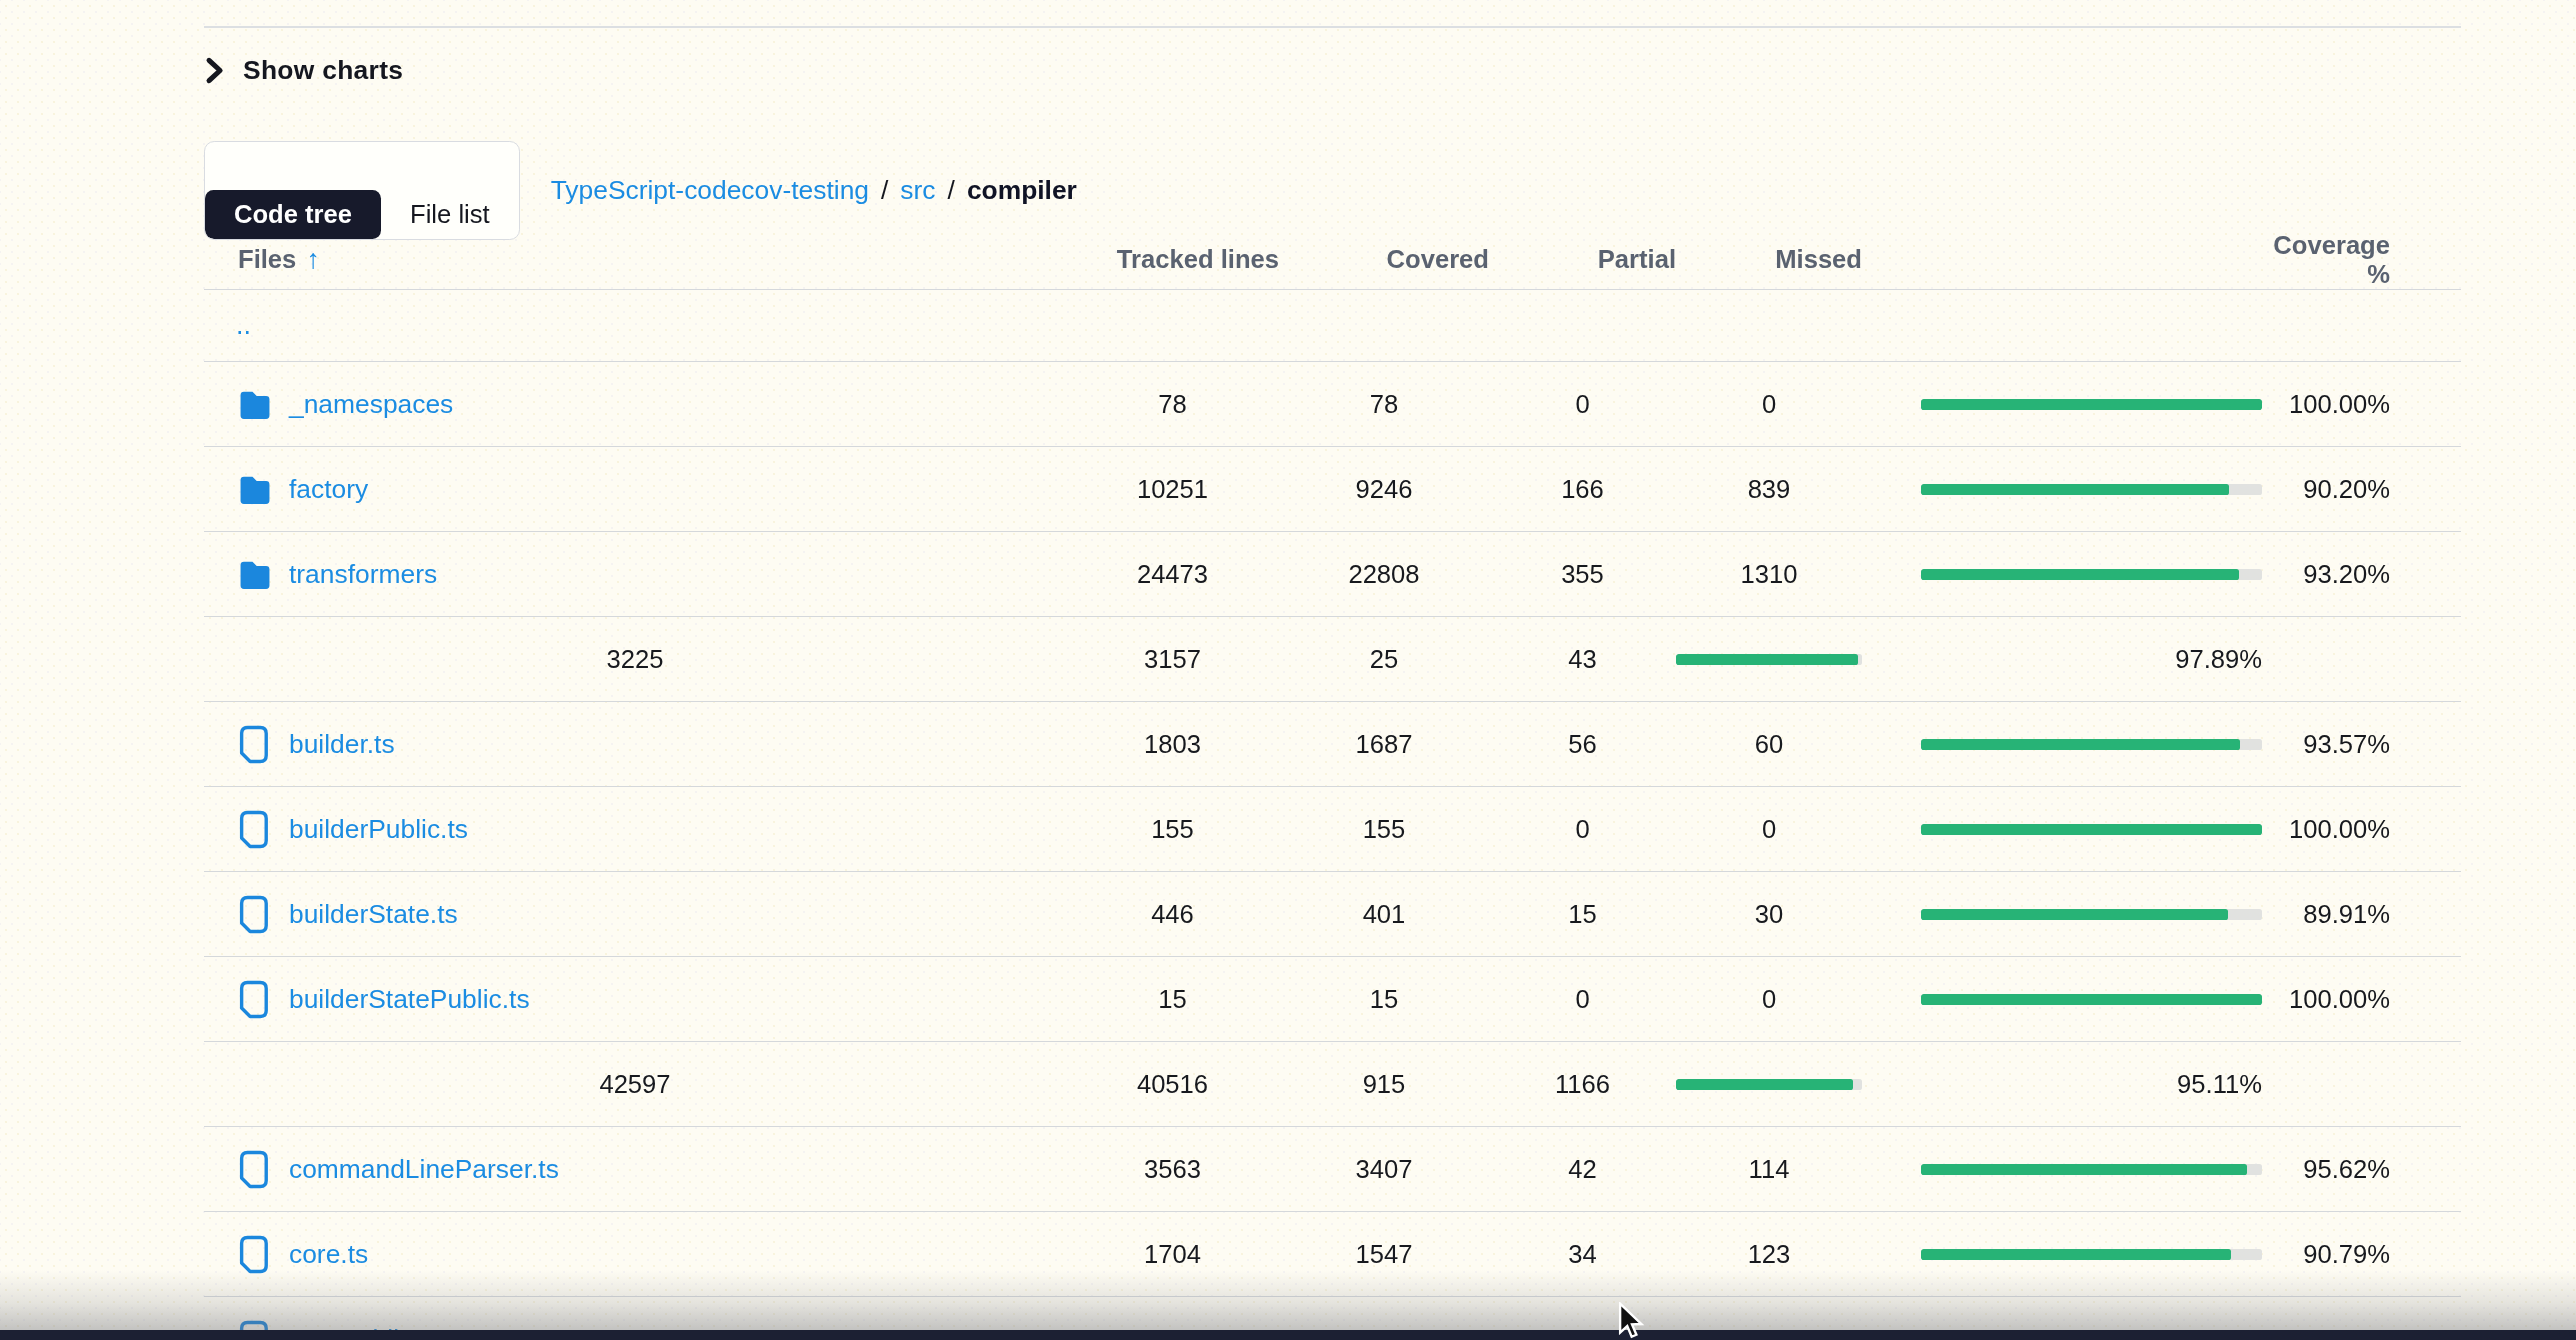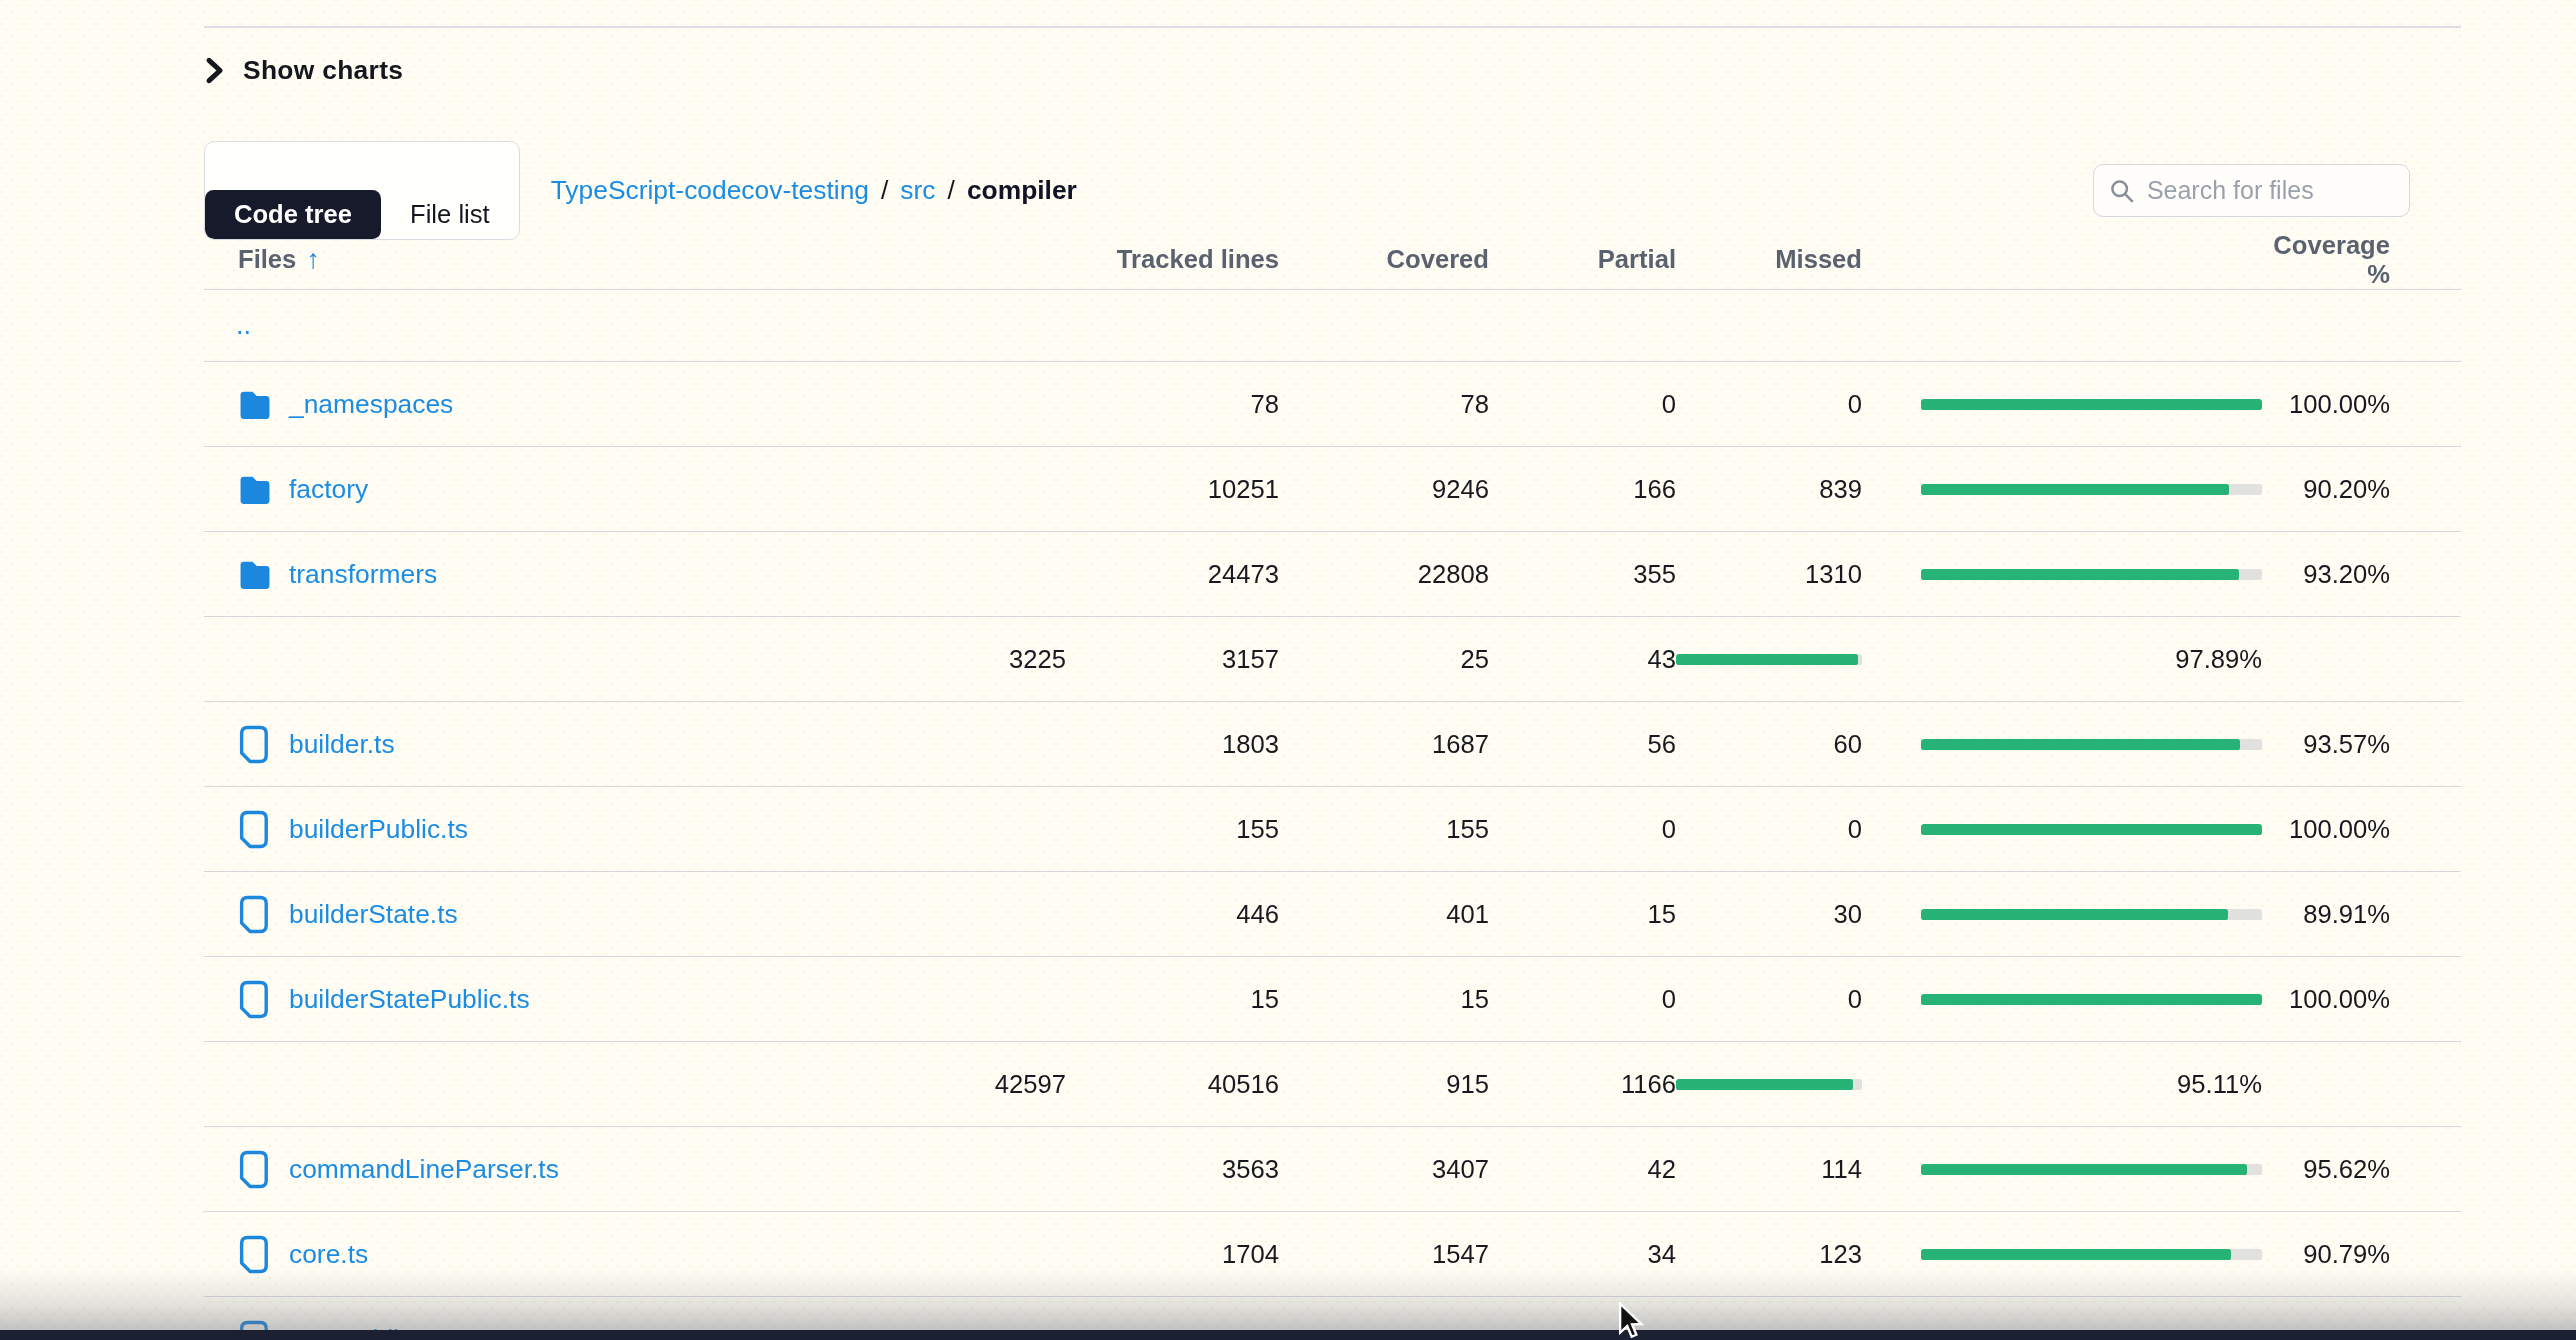--- a/index.html
+++ b/index.html
@@ -58,21 +58,21 @@
     padding-right:72px;
     border-bottom:1.7px solid #d5d8db;
   }
   .thead { height:60px; }
   .th { font-size:25.6px; font-weight:700; color:#5a6270; text-align:right; cursor:pointer; }
   .th.files { text-align:left; padding-left:34px; display:flex; align-items:center; gap:10.2px; }
   .sort-arrow { color:#1b8ce2; font-size:27px; font-weight:400; }
   .parent-row { height:72px; display:flex; align-items:center; padding-left:32px; }
   .parent-row a { color:#1b8ce2; font-size:27px; text-decoration:none; }
   .row { height:85px; }
-  .cell-num { font-size:25.6px; color:#17191e; text-align:right; }
+  .cell-num { font-size:25.6px; color:#17191e; text-align:center; }
   .cell-name { display:flex; align-items:center; gap:17px; padding-left:34px; }
   .cell-name a { color:#1b8ce2; font-size:26.4px; text-decoration:none; }
   .cell-name .icn { width:34px; height:37px; display:flex; align-items:center; flex:none; }
   .cell-bar { display:flex; justify-content:flex-end; }
   .bar-track { position:relative; width:341px; height:11px; background:#e1e2e0; border-radius:2.6px; overflow:hidden; }
   .bar-fill { position:absolute; left:0; top:0; bottom:0; background:#27b376; border-radius:2.6px; }
   .cell-cov { font-size:25.6px; color:#17191e; text-align:right; }
 
   
   .bottom-fade { position:absolute; left:0; right:0; bottom:10.2px; height:61px;
@@ -103,29 +103,20 @@
         <div class="seg-btn active" style="background: rgb(23, 26, 43);">Code tree</div>
         <div class="seg-btn inactive">File list</div>
       </div>
       <div class="breadcrumb">
         <a href="#">TypeScript-codecov-testing</a>
         <span class="sep">/</span>
         <a href="#">src</a>
         <span class="sep">/</span>
         <span class="current">compiler</span>
       </div>
-      <div class="search-box">
-        <span style="display:flex;">
-          <svg width="25.6" height="25.6" viewBox="0 0 30 30">
-              <circle cx="12.5" cy="12.5" r="8.5" fill="none" stroke="#8b919b" stroke-width="3"></circle>
-              <line x1="19" y1="19" x2="27" y2="27" stroke="#8b919b" stroke-width="3" stroke-linecap="round"></line>
-            </svg>
-        </span>
-        <input type="text" placeholder="Search for files" style="">
-      </div>
     </div>
   </div>
 
   <div class="table">
     <div class="tr thead">
       <div class="th files">
         <span>Files</span>
         <span class="sort-arrow">↑</span>
       </div>
       <div class="th">Tracked lines</div>

